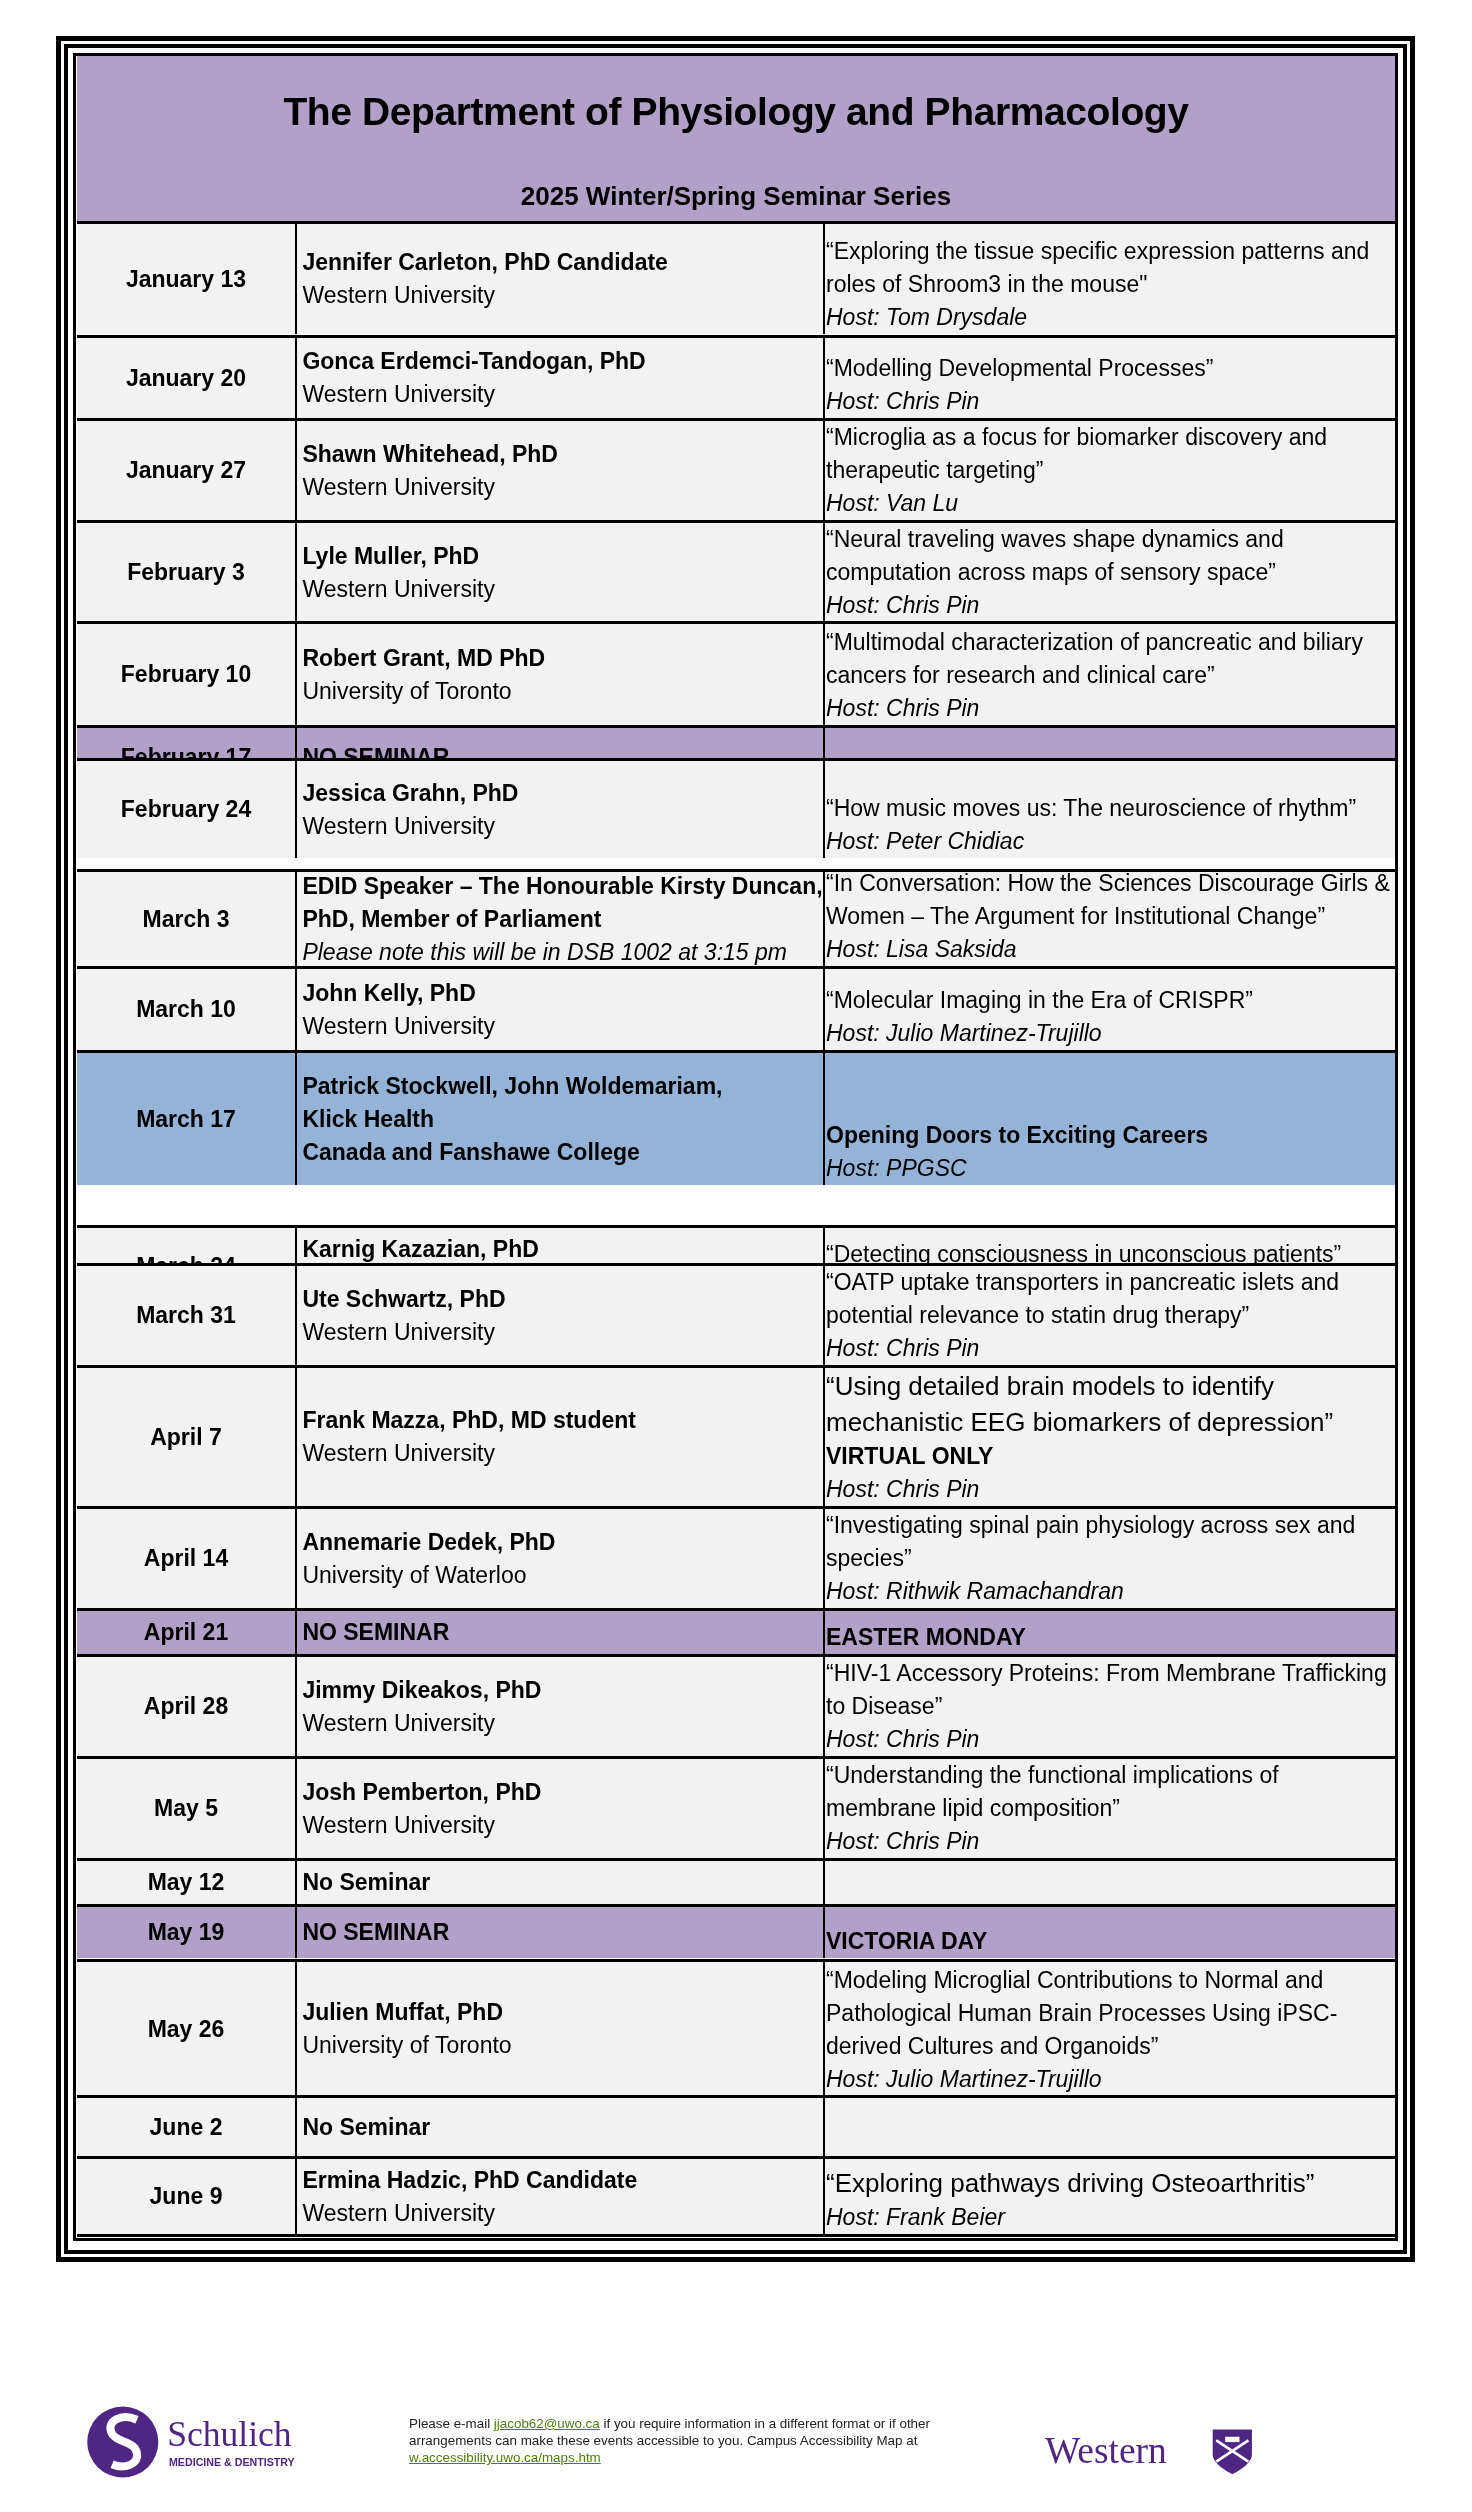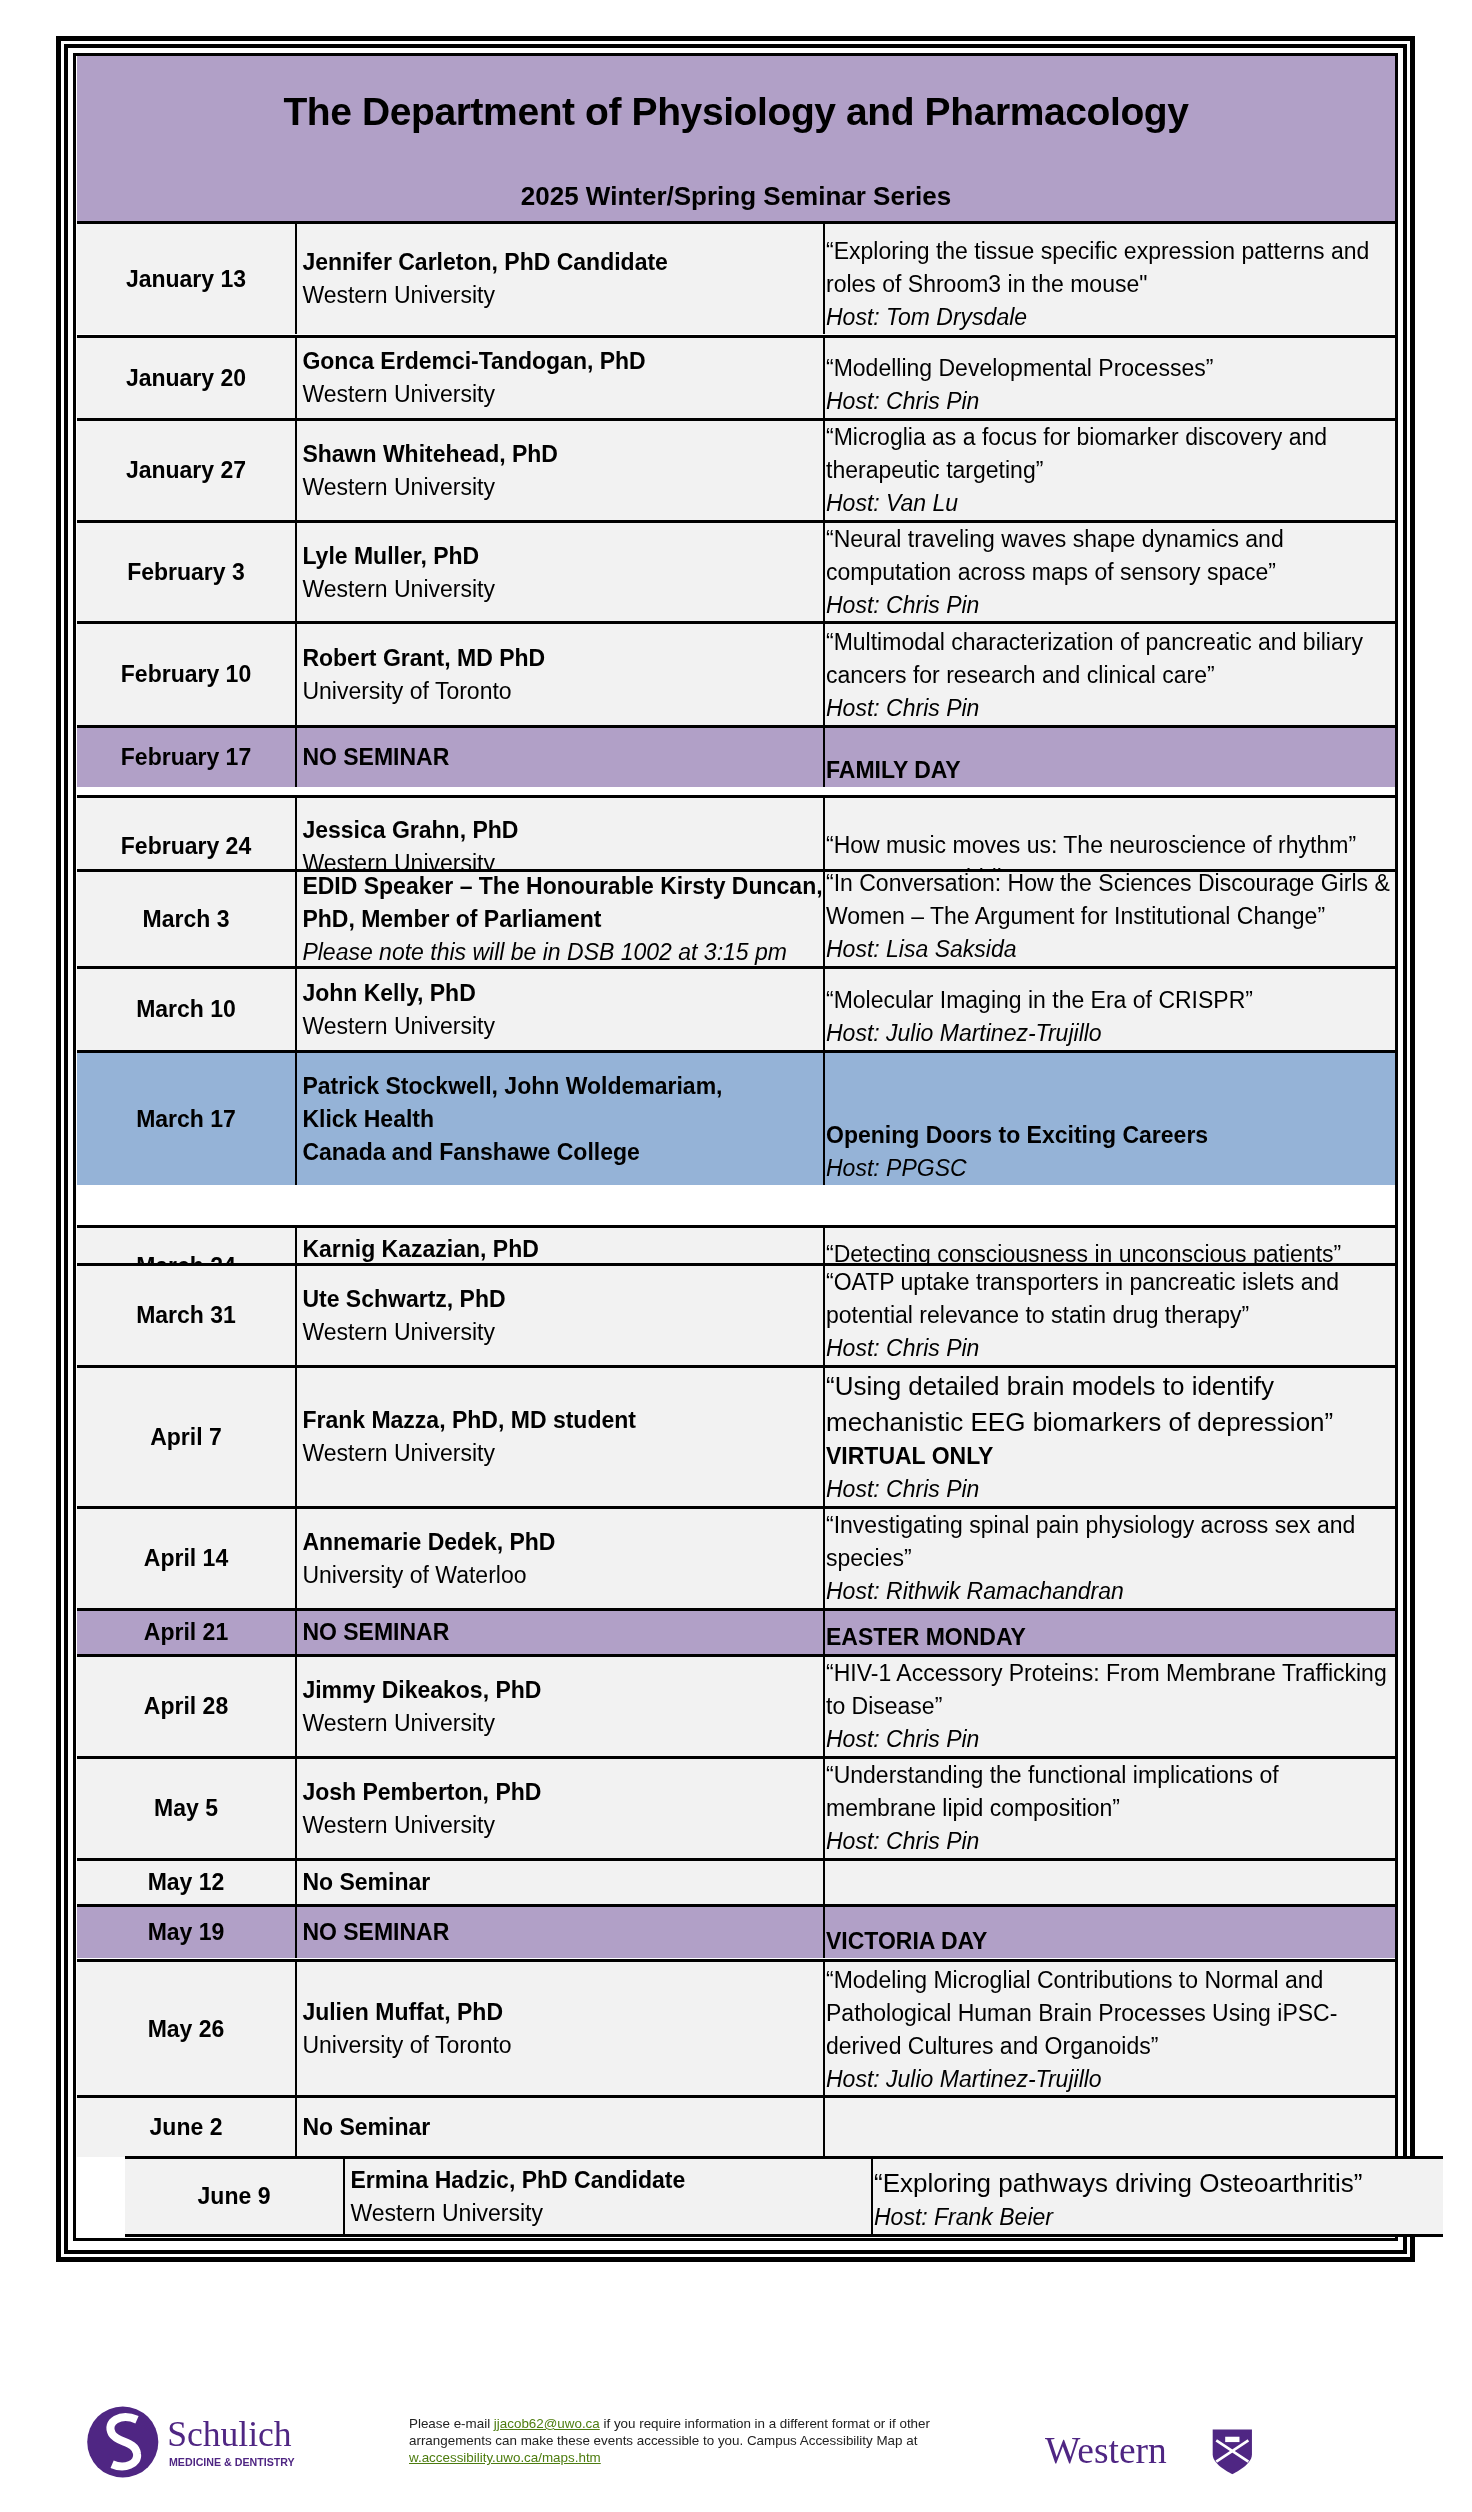--- a/index.html
+++ b/index.html
@@ -116,21 +116,21 @@
       <div class="cell c-date">
         <span>February 17</span>
       </div>
       <div class="cell c-speaker">
         <div class="bold">NO SEMINAR</div>
       </div>
       <div class="cell c-talk">
         <div class="bold">FAMILY DAY</div>
       </div>
     </div>
-    <div class="row" style="top: 758px; height: 100px; margin-top: 37px;">
+    <div class="row" style="top: 758px; height: 100px;">
       <div class="cell c-date">
         <span>February 24</span>
       </div>
       <div class="cell c-speaker">
         <div class="bold">Jessica Grahn, PhD</div>
         <div>Western University</div>
       </div>
       <div class="cell c-talk">
         <div>“How music moves us: The neuroscience of rhythm”</div>
         <div class="ital">Host: Peter Chidiac</div>
@@ -301,21 +301,21 @@
     </div>
     <div class="row" style="top: 2095px; height: 62px;">
       <div class="cell c-date">
         <span>June 2</span>
       </div>
       <div class="cell c-speaker">
         <div class="bold">No Seminar</div>
       </div>
       <div class="cell c-talk"></div>
     </div>
-    <div class="row" style="top: 2156px; height: 81px; border-bottom: 3.6px solid rgb(0, 0, 0); margin-left: 48px;">
+    <div class="row" style="top: 2156px; height: 81px; border-bottom: 3.6px solid rgb(0, 0, 0);">
       <div class="cell c-date">
         <span>June 9</span>
       </div>
       <div class="cell c-speaker">
         <div class="bold">Ermina Hadzic, PhD Candidate</div>
         <div>Western University</div>
       </div>
       <div class="cell c-talk">
         <div class="big">“Exploring pathways driving Osteoarthritis”</div>
         <div class="ital">Host: Frank Beier</div>

